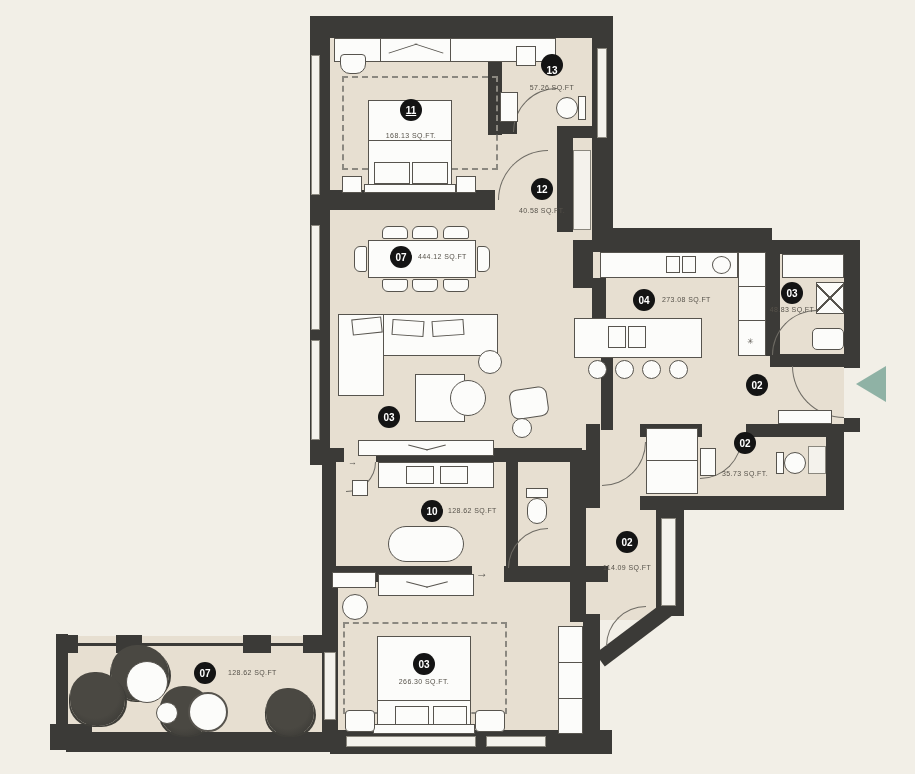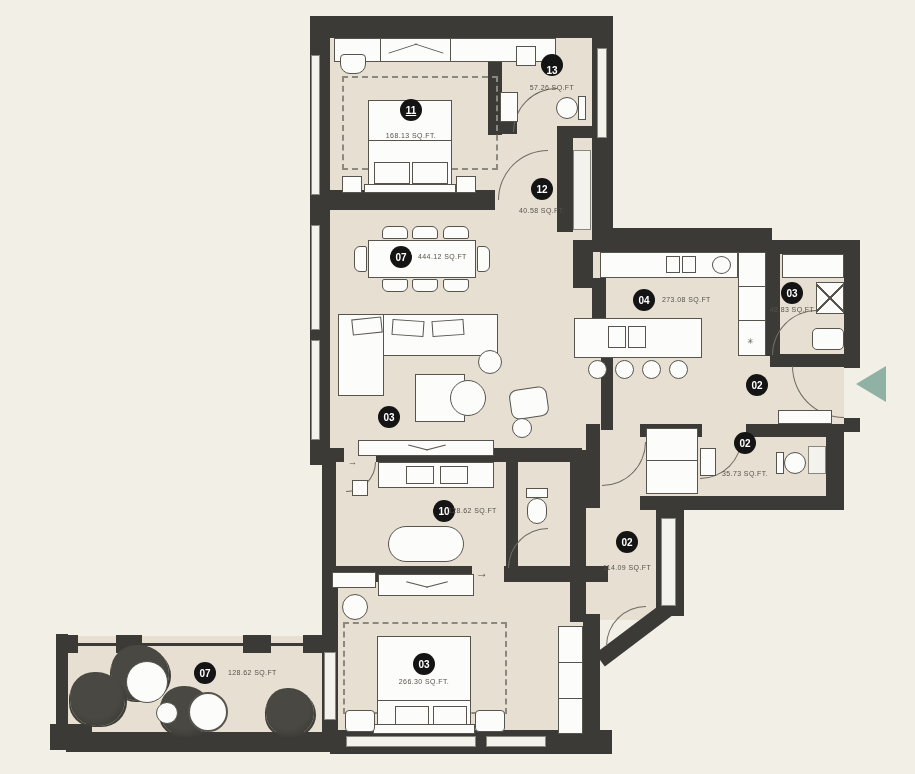--- a/index.html
+++ b/index.html
@@ -256,21 +256,21 @@
   <div class="marker" style="left:616px;top:531px;">
       <span>02</span>
     </div>
   <div class="area c" style="left:582px;top:564px;">114.09 SQ.FT</div>
 
   <div class="marker" style="left:194px;top:662px;">
       <span>07</span>
     </div>
   <div class="area" style="left:228px;top:669px;">128.62 SQ.FT</div>
 
-  <div class="marker" style="left:433px;top:500px;">
+  <div class="marker" style="left:421px;top:500px;">
       <span>10</span>
     </div>
   <div class="area" style="left:448px;top:507px;">128.62 SQ.FT</div>
 
   <div class="marker" style="left:400px;top:99px;text-decoration:underline;">
       <span>11</span>
     </div>
   <div class="area c" style="left:366px;top:132px;">168.13 SQ.FT.</div>
 
   <div class="marker" style="left:531px;top:178px;">

